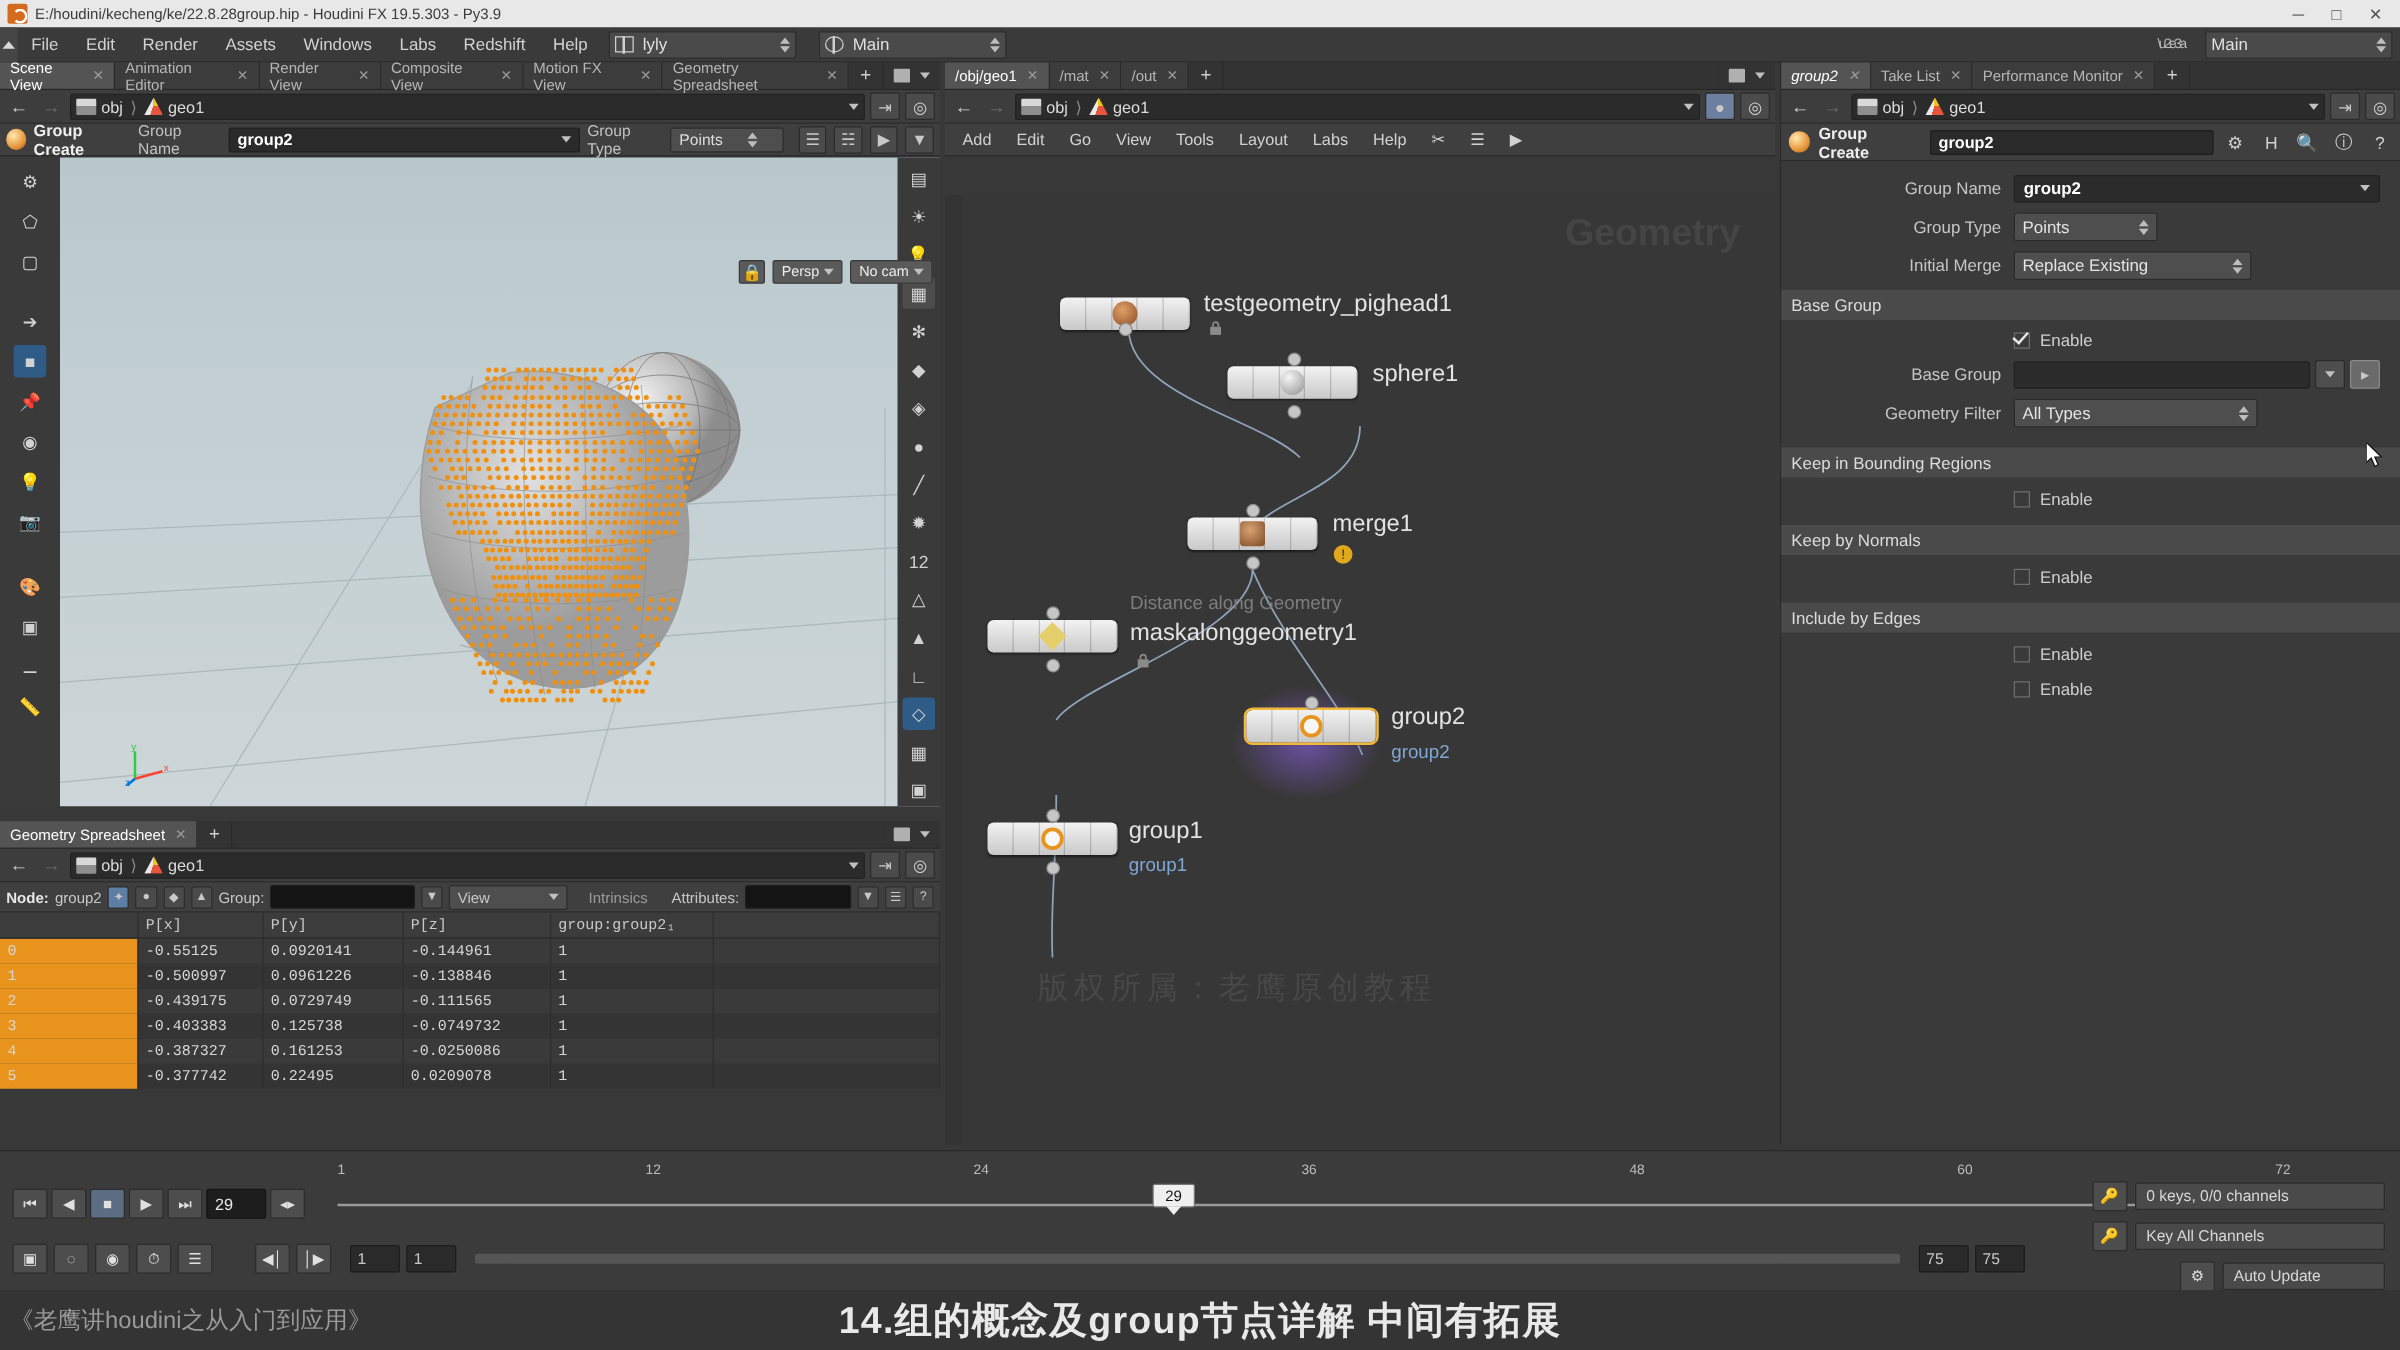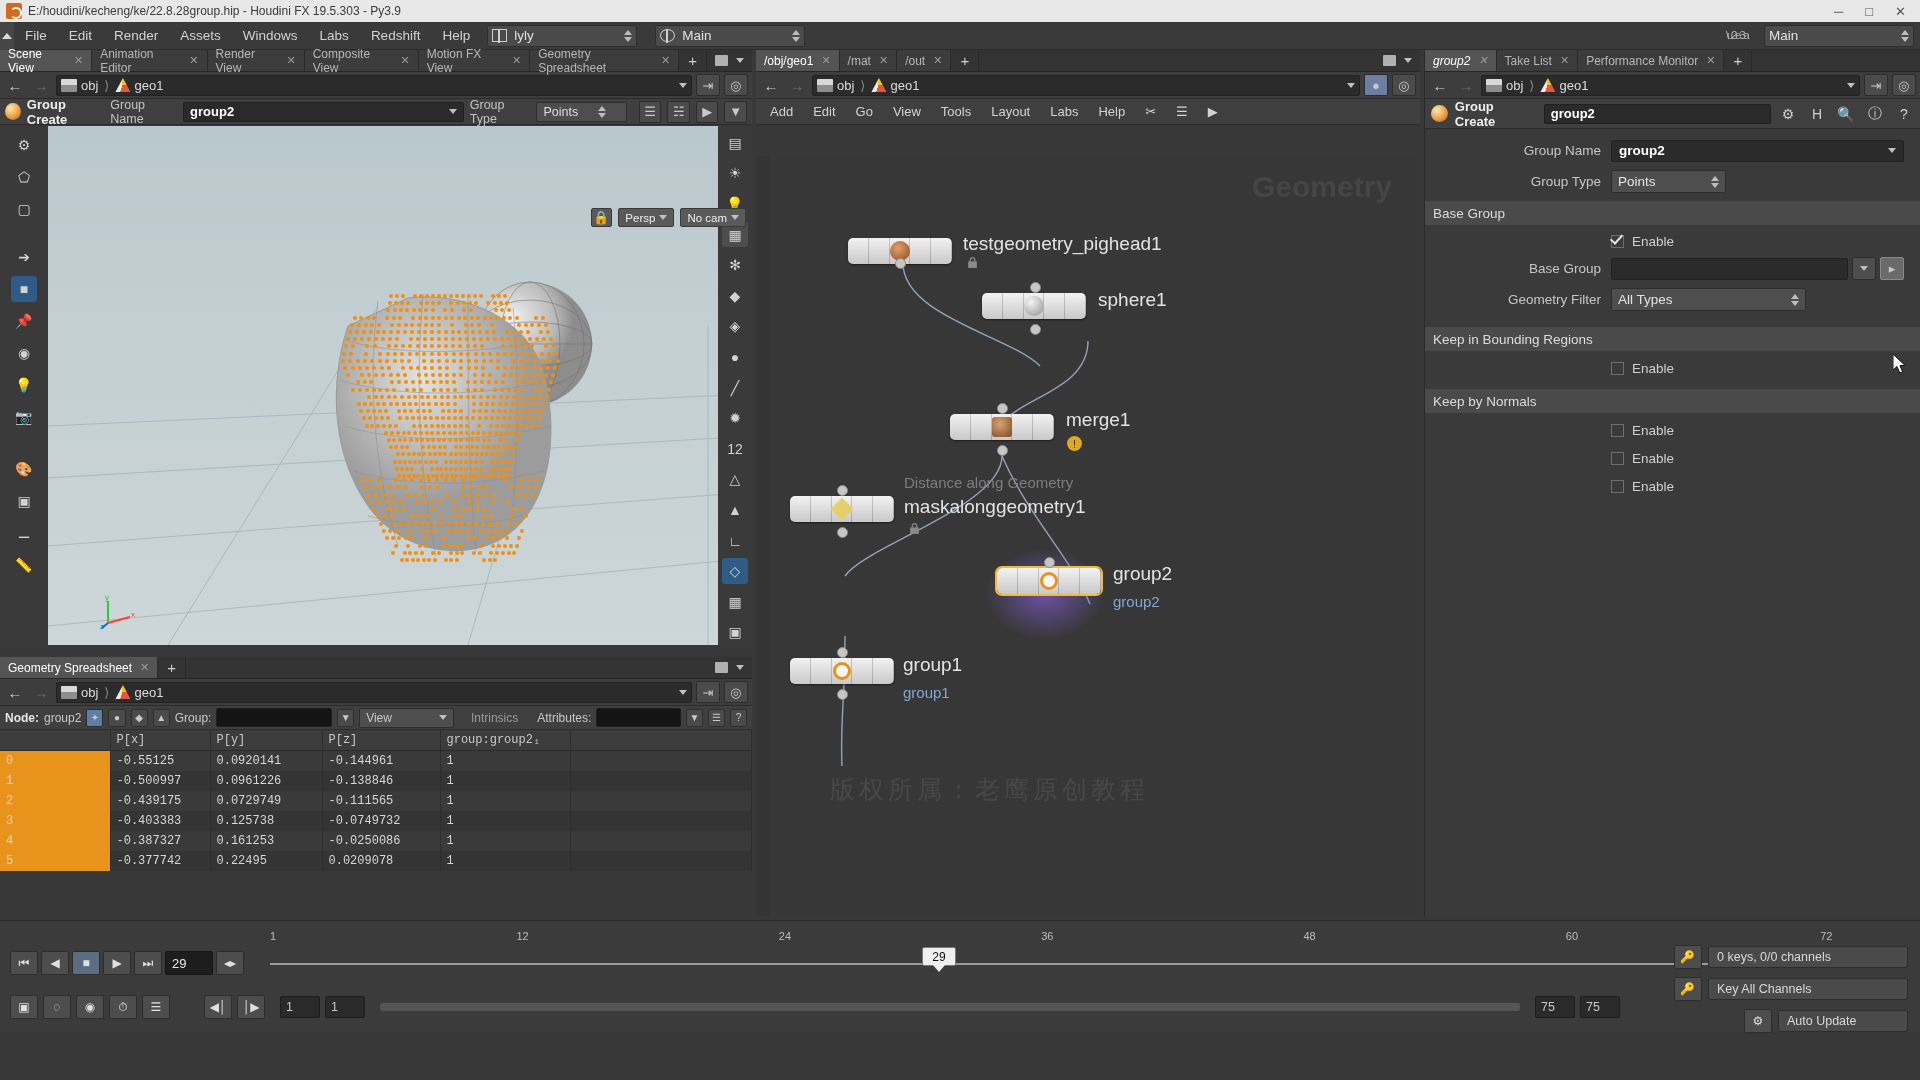--- a/index.html
+++ b/index.html
@@ -1614,20 +1614,32 @@
           <div class="pcombo" style="width:115px;flex:none;">
             <span>Points</span>
             <span class="spin">
                 <i class="u"></i>
                 <i class="d"></i>
               </span>
           </div>
         </div>
       </div>
 
+      <div class="prow">
+        <div class="plabel">Initial Merge</div>
+        <div class="pval">
+          <div class="pcombo" style="width:190px;flex:none;">
+            <span>Replace Existing</span>
+            <span class="spin">
+                <i class="u"></i>
+                <i class="d"></i>
+              </span>
+          </div>
+        </div>
+      </div>
     </div>
 
     <div class="section">Base Group</div>
     <div class="chkrow" style="padding-top:4px;">
       <div class="sp"></div>
       <div class="chk on"></div>
       <div class="chklbl">Enable</div>
     </div>
     <div class="prow">
       <div class="plabel">Base Group</div>
@@ -1661,20 +1673,21 @@
       <div class="chklbl">Enable</div>
     </div>
 
     <div class="section" style="margin-top:10px;">Keep by Normals</div>
     <div class="chkrow" style="padding-top:6px;">
       <div class="sp"></div>
       <div class="chk"></div>
       <div class="chklbl">Enable</div>
     </div>
 
+    <div class="section" style="margin-top:10px;">Include by Edges</div>
     <div class="chkrow" style="padding-top:6px;">
       <div class="sp"></div>
       <div class="chk"></div>
       <div class="chklbl">Enable</div>
     </div>
 
     <div class="chkrow" style="padding-top:6px;">
       <div class="sp"></div>
       <div class="chk"></div>
       <div class="chklbl">Enable</div>
@@ -1752,17 +1765,21 @@
       </div>
       <div class="keyrow" style="position:absolute;right:12px;top:86px;">
         <div class="tbtn">⚙</div>
         <div class="keybox" style="width:130px;">
           <span>Auto Update</span>
         </div>
       </div>
     </div>
   </div>
 
+  <div class="overlay">
+    <div class="ovleft">《老鹰讲houdini之从入门到应用》</div>
+    <div class="ovcenter">14.组的概念及group节点详解 中间有拓展</div>
+  </div>
 
   <svg style="position:absolute;left:1893px;top:354px;width:16px;height:22px;pointer-events:none;" viewBox="0 0 16 22">
     <polygon points="0,0 0,16 4,12.5 6.8,19 9.6,17.8 6.9,11.6 12,11.4" fill="#fff" stroke="#111" stroke-width="1"></polygon>
   </svg>
 </div>
 
 </body></html>

